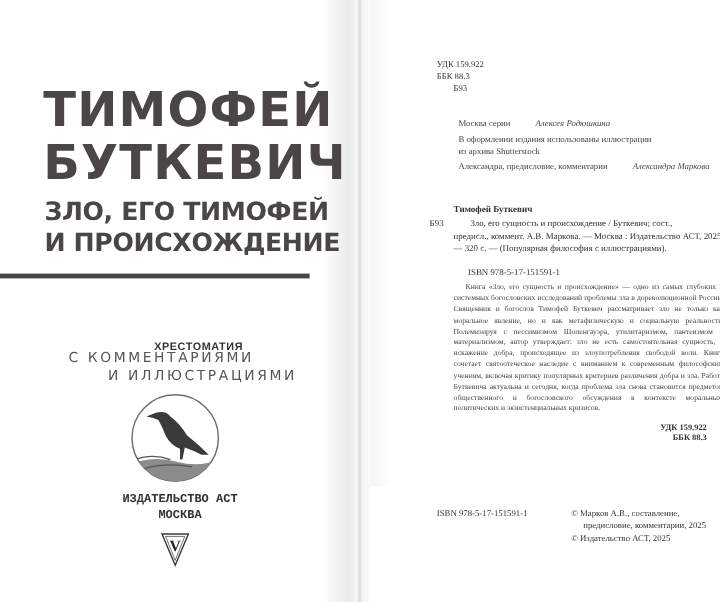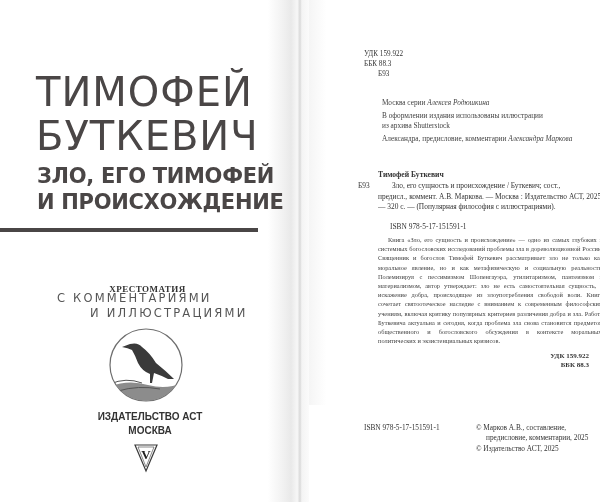--- a/index.html
+++ b/index.html
@@ -20,21 +20,21 @@
     background: linear-gradient(to right, #e9e9e9 0%, #f7f7f7 35%, #d9d9d9 50%, #f4f4f4 60%, #fbfbfb 100%);
   }
   .page-right {
     position: relative; flex: 1; height: 405px;
     background: linear-gradient(to right, #f5f5f5 0%, #ffffff 6%, #ffffff 100%);
   }
 
   
   .author {
     position: absolute; left: 36px; top: 70px; width: 240px;
-    font-family: "DejaVu Sans", sans-serif; font-weight: normal;
+    font-family: "DejaVu Sans", sans-serif; font-weight: bold;
     font-size: 40px; line-height: 44px; letter-spacing: 1px;
     color: #4a4646; margin: 0;
   }
   .author span { display: block; }
   .title {
     position: absolute; left: 37px; top: 163px; width: 230px;
     font-family: "DejaVu Sans", sans-serif; font-weight: bold;
     font-size: 21px; line-height: 26px; color: #4a4646;
     letter-spacing: -0.3px; margin: 0;
   }
@@ -45,43 +45,43 @@
   }
   .subtitle {
     position: absolute; left: 57px; top: 247px;
     font-family: "DejaVu Sans", sans-serif; font-size: 11.5px;
     letter-spacing: 2.2px; color: #555; line-height: 15px;
   }
   .subtitle .l1 { display: block; margin-top: 44px; }
   .subtitle .l2 { display: block; padding-left: 33px; }
   .genre {
     position: absolute; left: 0; width: 291px; top: 284px; text-align: center;
-    font-family: Liberation Serif, serif; font-weight: bold;
-    font-size: 9px; letter-spacing: 0.5px; color: #333; padding-left: 2px;
+    font-family: Liberation Sans, sans-serif; font-weight: bold;
+    font-size: 9px; letter-spacing: 0.5px; color: #333; padding-left: 20px;
   }
   .emblem { position: absolute; left: 108px; top: 327px; width: 76px; height: 76px; }
   .publisher {
     position: absolute; left: 0; width: 300px; top: 410px; text-align: center;
-    font-family: Liberation Sans, sans-serif; font-weight: bold;
+    font-family: Liberation Mono, monospace; font-weight: bold;
     font-size: 10px; line-height: 14px; color: #333;
   }
   .publisher span { display: block; }
   .v-logo { position: absolute; left: 134px; top: 443px; width: 24px; height: 30px; }
 
   
   .codes-top {
     position: absolute; left: 55px; top: 49px; font-size: 7.2px; line-height: 10px; color: #333;
   }
   .codes-top span { display: block; }
   .codes-top .ind { padding-left: 14px; }
   .credits {
     position: absolute; left: 73px; top: 98px; font-size: 7.3px; line-height: 9.6px; color: #444;
   }
   .credits p { margin: 0 0 3.5px 0; }
-  .credits i { font-style: italic; }
+  .credits i { font-style: italic; margin-left: 19px; }
   .biblio-author {
     position: absolute; left: 69px; top: 170px; font-weight: bold; font-size: 7.6px; color: #333;
   }
   .biblio-entry {
     position: absolute; left: 49px; top: 181px; width: 245px; font-size: 7.4px; line-height: 10.6px; color: #333;
     text-align: justify;
   }
   .biblio-entry .code { position: absolute; left: 0; top: 0; }
   .biblio-entry .body { margin-left: 20px; text-indent: 14px; display: block; }
   .biblio-entry .body2 { margin-left: 20px; display: block; }

